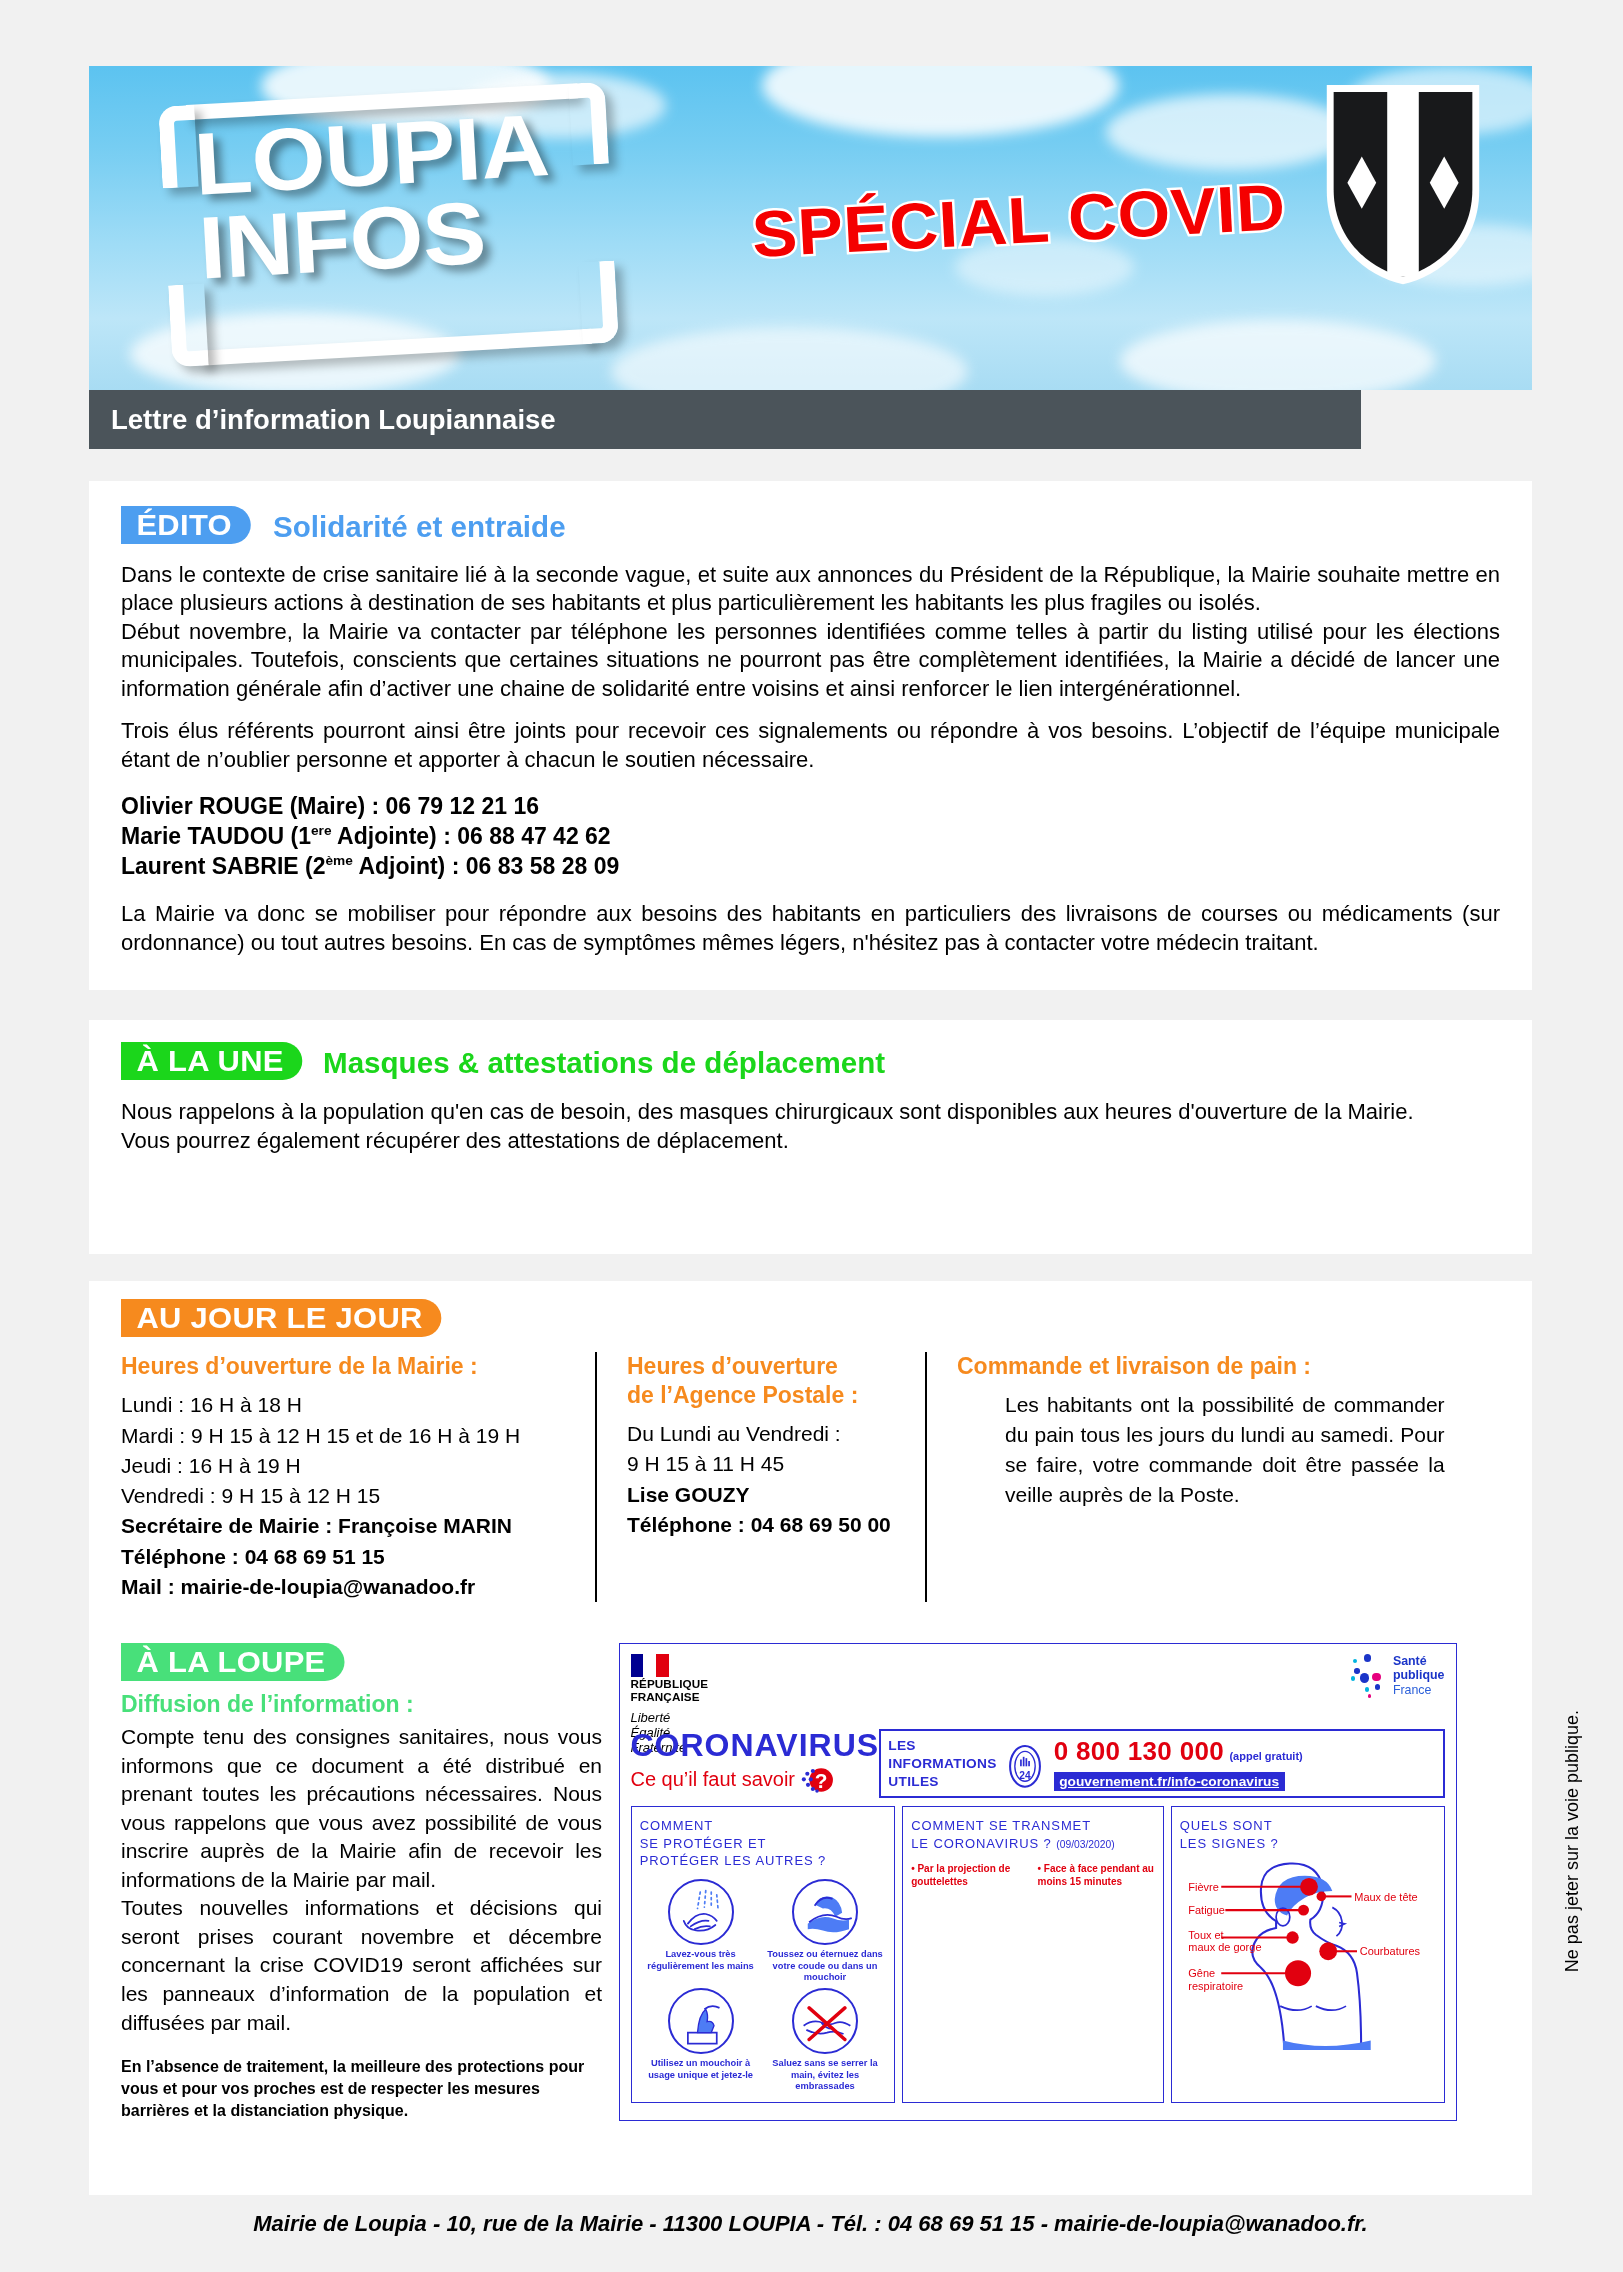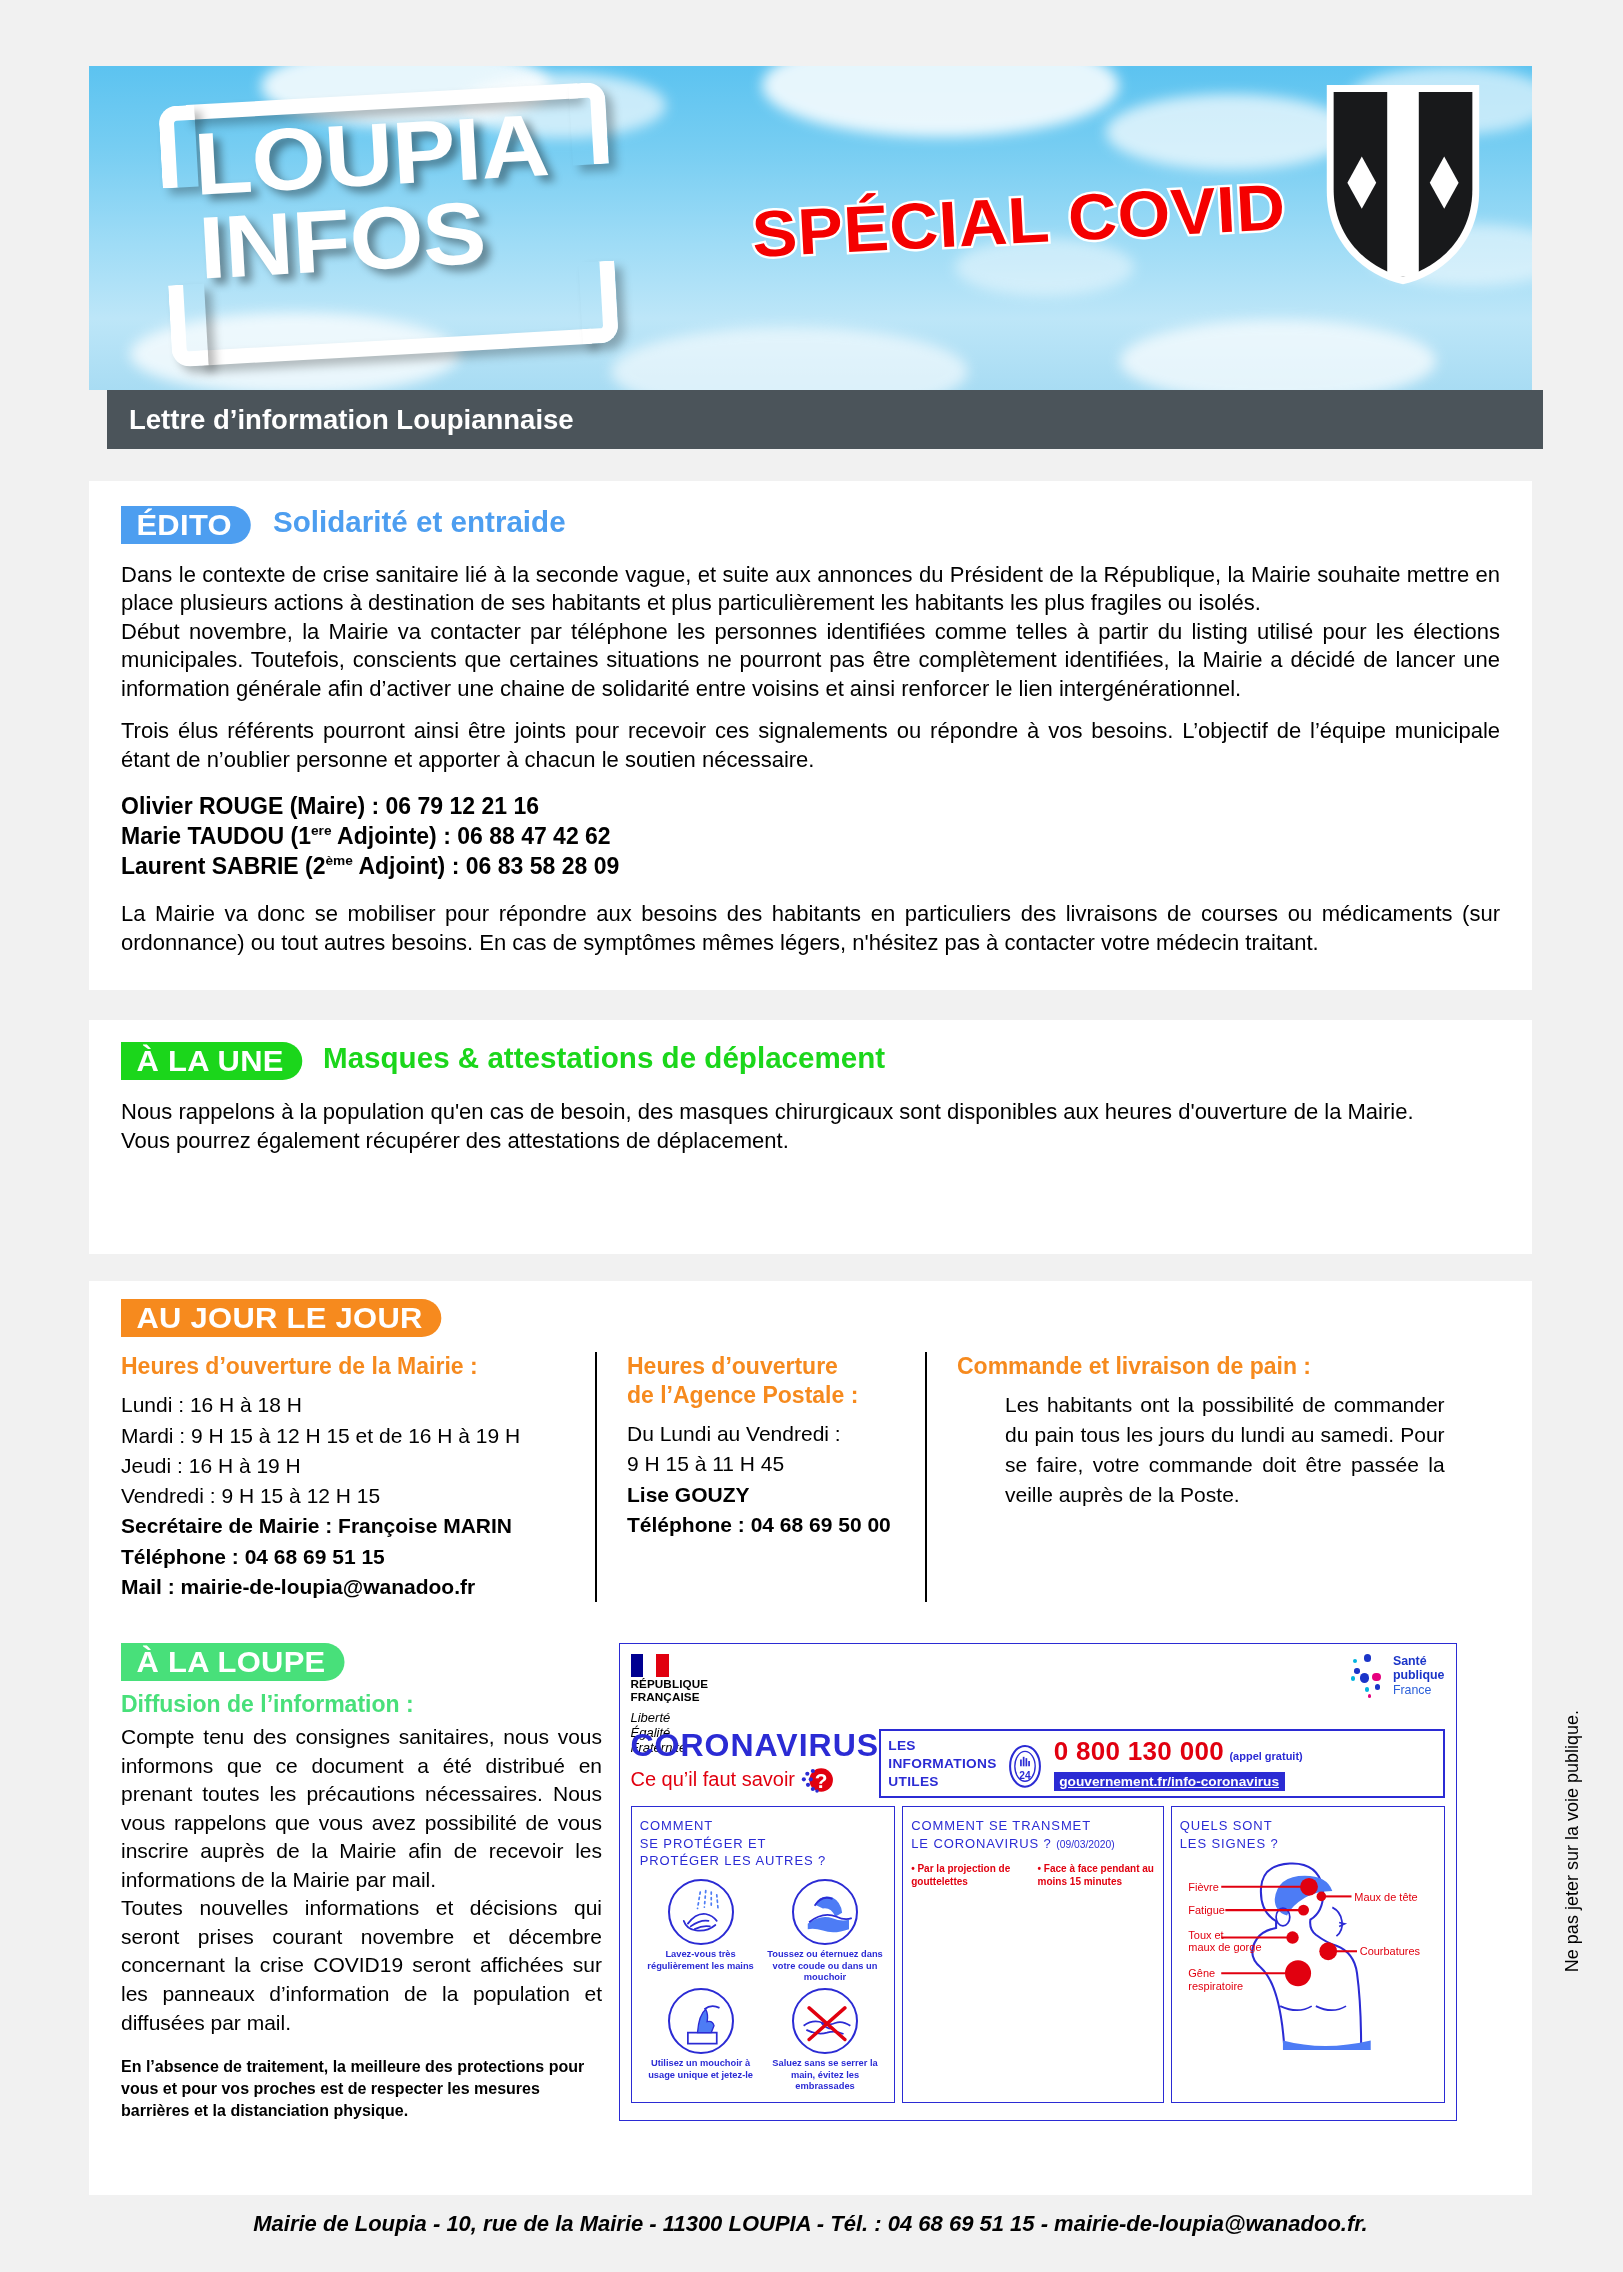--- a/index.html
+++ b/index.html
@@ -64,40 +64,40 @@
     -webkit-text-stroke: 4.8px #fff;
     paint-order: stroke fill;
     text-shadow: 0 0 1.4px #fff;
   }
 
   .shield {
     position: absolute; right: 47px; top: 15px; width: 164px; height: 206px;
   }
 
   .band {
-    position: absolute; left: 107px; top: 390px; width: 1436px; height: 59px;
+    position: absolute; left: 89px; top: 390px; width: 1272px; height: 59px;
     background: #4b545a;
     display: flex; align-items: center;
   }
   .band-title {
     color: #fff; font-weight: bold; font-size: 27.5px; padding-left: 22px;
     font-family: "Liberation Sans", sans-serif;
   }
 
   
   .card { position: absolute; left: 89px; width: 1443px; background: #fff; }
 
   .pill {
     display: inline-flex; align-items: center; justify-content: flex-start;
     height: 38px; padding: 0 18px 0 15px; border-radius: 0 19px 19px 0;
     color: #fff; font-weight: bold; font-size: 30px; letter-spacing: 0.3px;
     font-family: "Liberation Sans Narrow","Liberation Sans", sans-serif;
     transform: scaleX(1.03); transform-origin: left center;
   }
-  .pill-row { display: flex; align-items: flex-start; gap: 26px; }
+  .pill-row { display: flex; align-items: flex-end; gap: 26px; }
   .sect-sub {
     font-weight: bold; font-size: 29px;
     font-family: "Liberation Sans Narrow","Liberation Sans", sans-serif;
     transform: scaleX(1.02); transform-origin: left center;
   }
 
   .body-text {
     font-family: "Liberation Sans Narrow","Liberation Sans", sans-serif;
     font-size: 22px; line-height: 1.30; text-align: justify;
     transform: scaleX(1.0);

